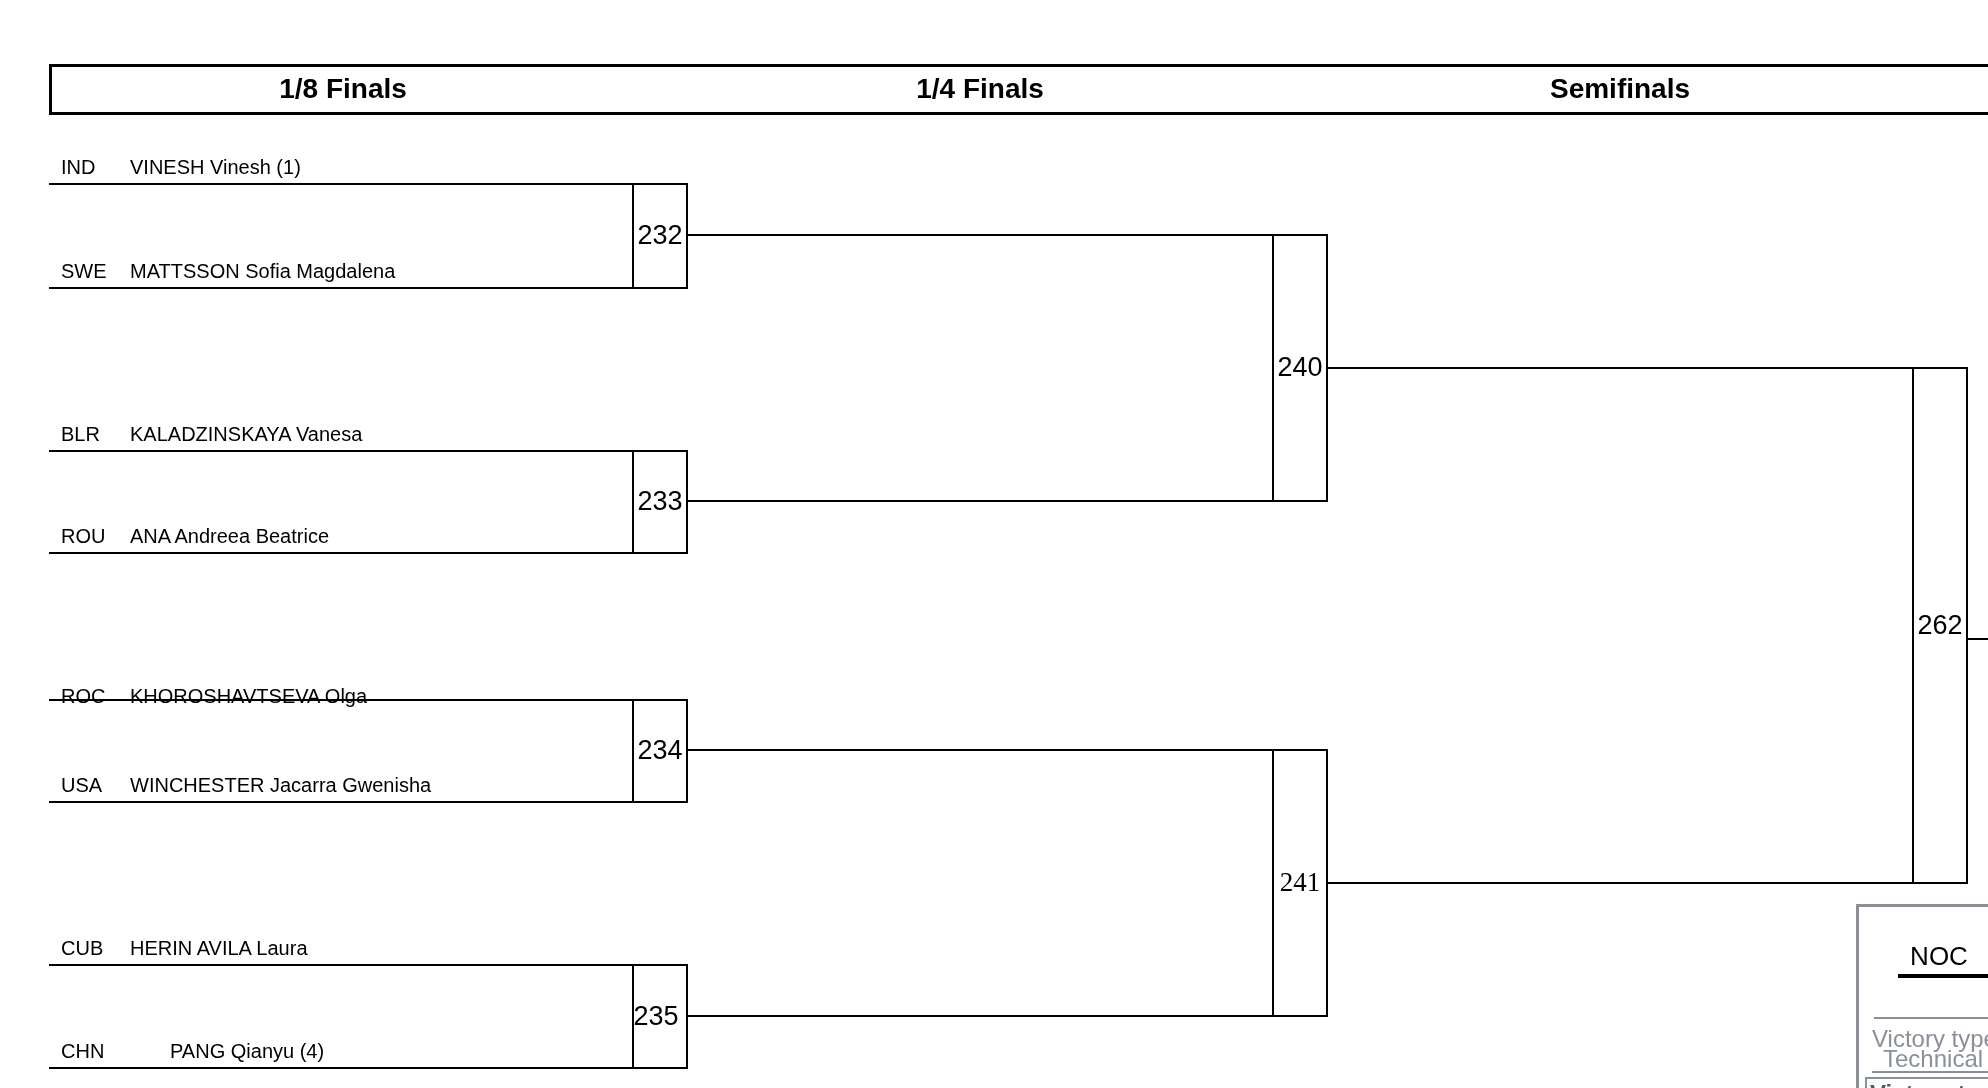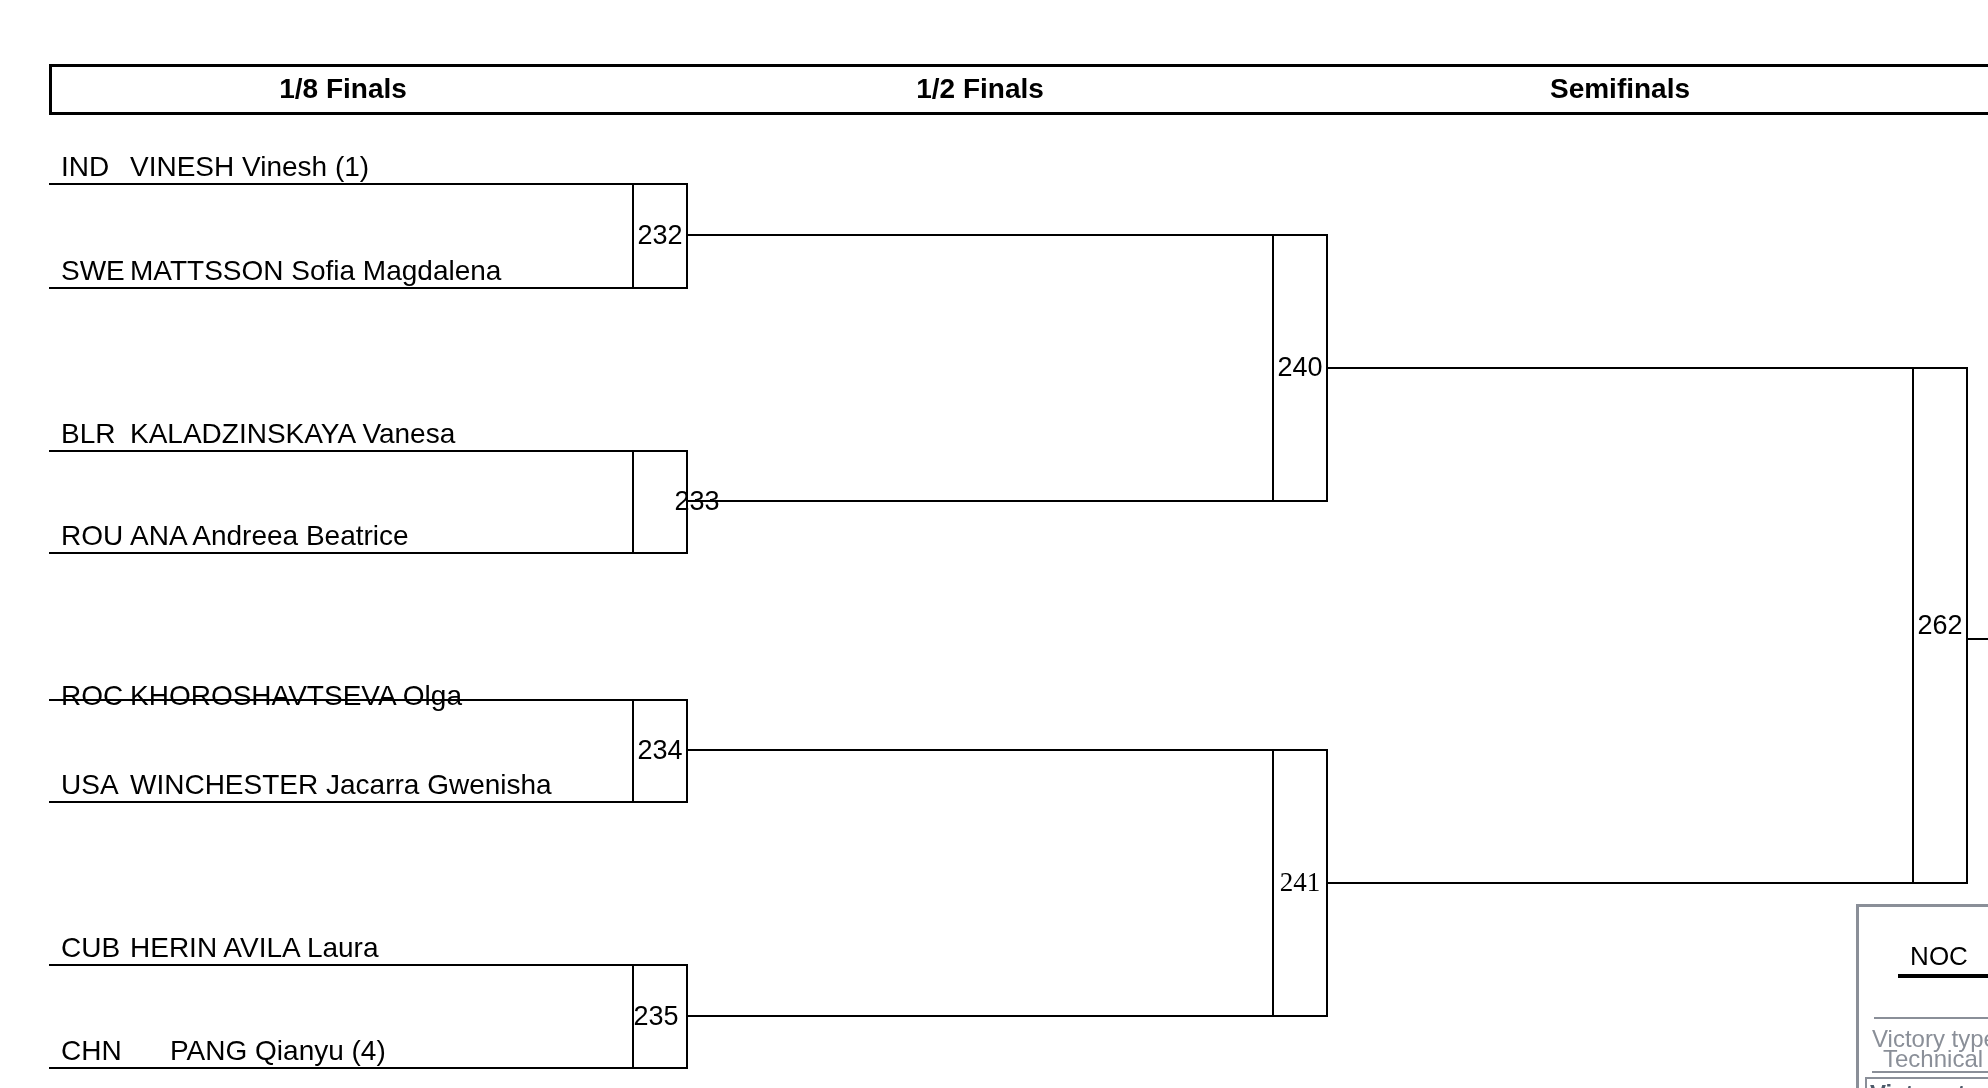--- a/index.html
+++ b/index.html
@@ -21,21 +21,21 @@
   .header-box{
     position:absolute;left:49px;top:64px;width:1950px;height:51px;
     border:3px solid var(--line);box-sizing:border-box;background:#fff;
   }
   .header-label{
     position:absolute;top:74px;width:600px;height:30px;line-height:30px;
     text-align:center;font-size:28px;font-weight:bold;
   }
   .athlete{
     position:absolute;left:61px;height:32px;line-height:32px;
-    font-size:28px;white-space:nowrap;display:flex;
+    font-size:20px;white-space:nowrap;display:flex;
   }
   .athlete .noc{display:inline-block;width:69px;}
   .match-number{
     position:absolute;width:56px;height:30px;line-height:30px;
     text-align:center;font-size:27px;
   }
   .legend-box{
     position:absolute;left:1856px;top:904px;width:220px;height:280px;
     border:3px solid var(--legend-gray);box-sizing:border-box;background:#fff;
   }
@@ -58,21 +58,21 @@
     font-size:24px;font-weight:bold;color:var(--legend-bold);white-space:nowrap;
   }
 </style>
 </head>
 <body>
 
 <div id="page">
 
   <div class="header-box"></div>
   <div class="header-label" style="left:43px;">1/8 Finals</div>
-  <div class="header-label" style="left:680px;">1/2 Finals</div>
+  <div class="header-label" style="left:680px;">1/4 Finals</div>
   <div class="header-label" style="left:1320px;">Semifinals</div>
 
   <div class="hl" style="left:49px;top:183px;width:639px;"></div>
   <div class="hl" style="left:49px;top:287px;width:639px;"></div>
   <div class="vl" style="left:632px;top:183px;height:106px;"></div>
   <div class="vl" style="left:686px;top:183px;height:106px;"></div>
 
   <div class="hl" style="left:49px;top:450px;width:639px;"></div>
   <div class="hl" style="left:49px;top:552px;width:639px;"></div>
   <div class="vl" style="left:632px;top:450px;height:104px;"></div>
@@ -134,21 +134,21 @@
   <div class="athlete" style="top:932px;">
     <span class="noc">CUB</span>
     <span class="name">HERIN AVILA Laura</span>
   </div>
   <div class="athlete" style="top:1035px;gap:40px;">
     <span class="noc">CHN</span>
     <span class="name">PANG Qianyu (4)</span>
   </div>
 
   <div class="match-number" style="left:632px;top:220px;">232</div>
-  <div class="match-number" style="left:632px;top:486px;padding-left:37px;">233</div>
+  <div class="match-number" style="left:632px;top:486px;">233</div>
   <div class="match-number" style="left:632px;top:735px;">234</div>
   <div class="match-number" style="left:628px;top:1001px;text-align:center;">235</div>
   <div class="match-number" style="left:1272px;top:352px;">240</div>
   <div class="match-number" style="left:1272px;top:867px;font-family:Liberation Serif, serif;">241</div>
   <div class="match-number" style="left:1912px;top:610px;">262</div>
 
   <div class="legend-box"></div>
   <div class="legend-noc">NOC</div>
   <div class="legend-noc-underline"></div>
   <div class="legend-rule" style="left:1874px;top:1017px;width:126px;"></div>

